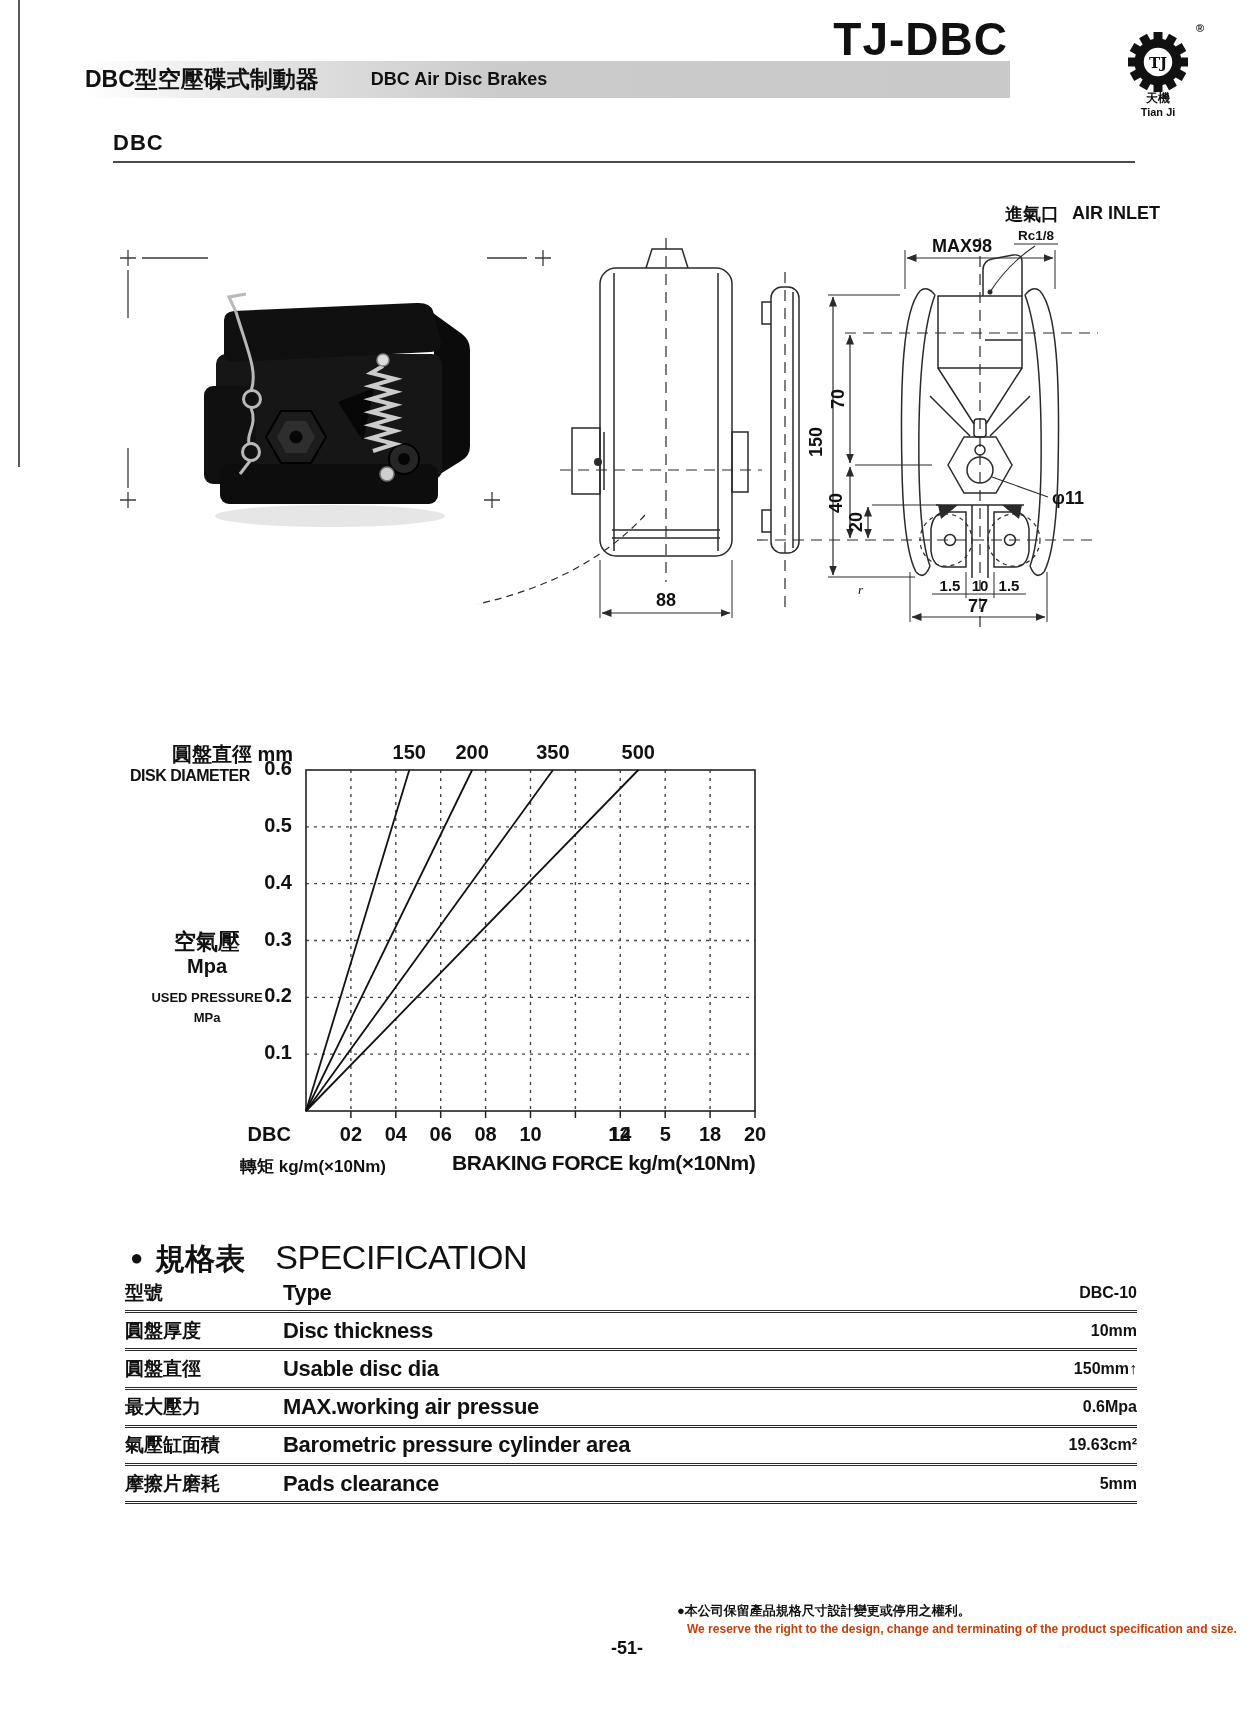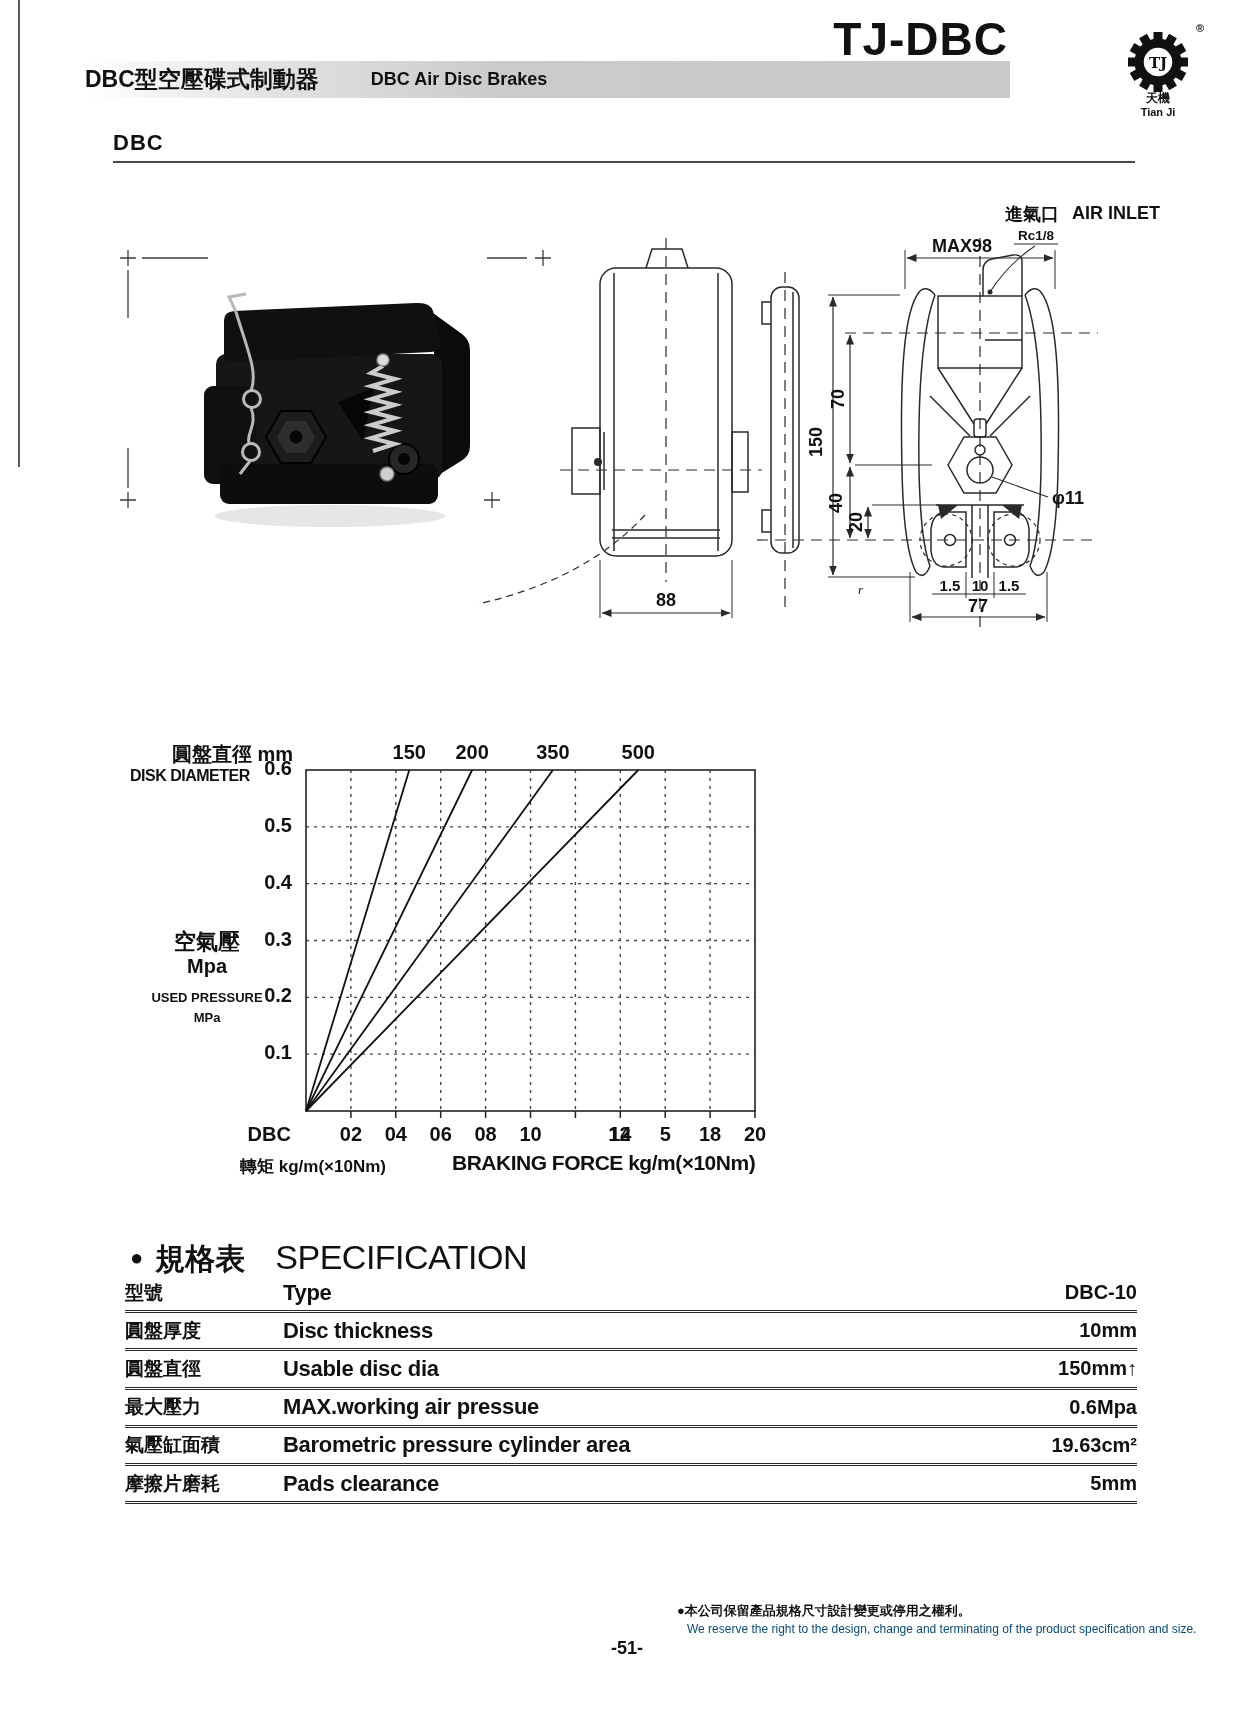--- a/index.html
+++ b/index.html
@@ -57,24 +57,24 @@
   .lb-xen { left:322px; top:416px; font-size:21px; font-weight:bold; letter-spacing:-0.5px; }
 
   .stitle { position:absolute; left:130px; top:1238px; white-space:nowrap; }
   .stitle .cn { font-size:30px; font-weight:bold; margin-left:12px; }
   .stitle .en { font-size:34px; font-weight:normal; margin-left:30px; letter-spacing:-0.5px; }
 
   #spec-table { position:absolute; left:125px; top:1275px; width:1012px; }
   .spec-row { display:flex; align-items:center; height:38.2px; border-bottom:3px double #2b2b2b; }
   .c-cn  { width:158px; font-size:19px; font-weight:bold; }
   .c-en  { flex:1; font-size:22px; font-weight:bold; letter-spacing:-0.3px; }
-  .c-val { font-size:20px; font-weight:bold; text-align:left; }
+  .c-val { font-size:16px; font-weight:bold; text-align:left; }
 
   .foot-cn { position:absolute; left:677px; top:1602px; font-size:13px; font-weight:bold; }
-  .foot-en { position:absolute; left:687px; top:1622px; font-size:12px; font-weight:normal; color:#0c4a6e; }
+  .foot-en { position:absolute; left:687px; top:1622px; font-size:12px; font-weight:bold; color:#c2410c; }
   .pageno  { position:absolute; left:577px; top:1638px; width:100px; text-align:center; font-size:18px; font-weight:bold; }
 </style>
 </head>
 <body>
 
 <div id="page">
 
   <div class="leftrule"></div>
 
   <div class="brand">TJ-DBC</div>

